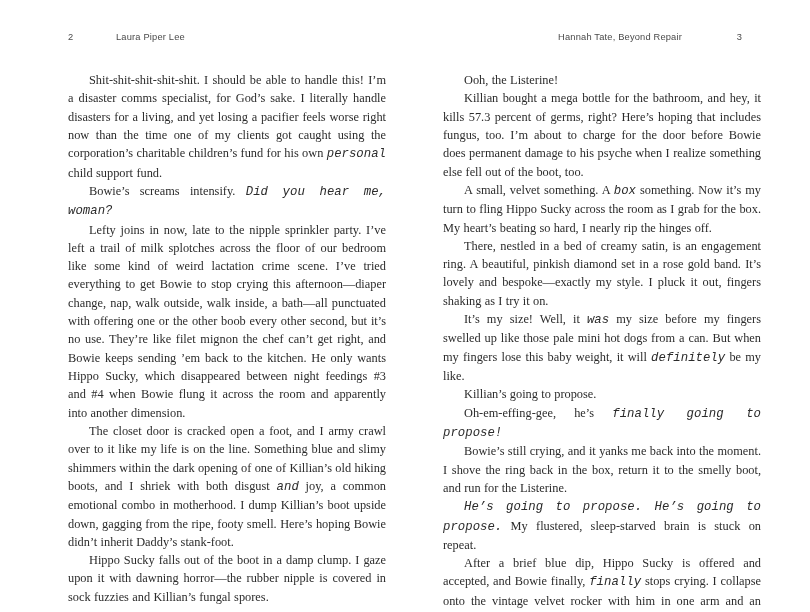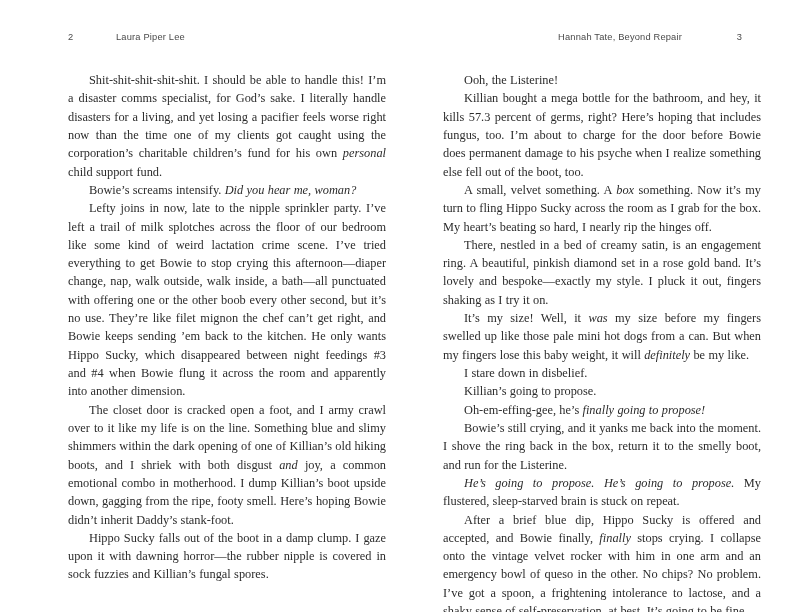--- a/index.html
+++ b/index.html
@@ -74,20 +74,21 @@
     margin: 0;
     font-size: 12.35px;
     line-height: 18.32px;
     text-align: justify;
     text-indent: 21px;
     hyphens: manual;
     word-spacing: 0.02em;
   }
   em {
     font-style: italic;
+    font-family: Liberation Mono, monospace;
   }
 </style>
 </head>
 <body>
 
 <div class="page">
 
   <div class="running-head">
     <span class="rh-left-num">2</span>
     <span class="rh-verso-title">Laura Piper Lee</span>
@@ -103,21 +104,20 @@
         <p><span>Lefty joins in now, late to the nipple sprinkler party. I’ve left a trail of milk splotches across the floor of our bedroom like some kind of weird lactation crime scene. I’ve tried everything to get Bowie to stop crying this afternoon—diaper change, nap, walk outside, walk inside, a bath—all punctuated with offering one or the other boob every other second, but it’s no use. They’re like filet mignon the chef can’t get right, and Bowie keeps sending ’em back to the kitchen. He only wants Hippo Sucky, which disappeared between night feedings #3 and #4 when Bowie flung it across the room and apparently into another dimension.</span></p>
         <p><span>The closet door is cracked open a foot, and I army crawl over to it like my life is on the line. Something blue and slimy shimmers within the dark opening of one of Killian’s old hiking boots, and I shriek with both disgust </span><em>and</em><span> joy, a common emotional combo in motherhood. I dump Killian’s boot upside down, gagging from the ripe, footy smell. Here’s hoping Bowie didn’t inherit Daddy’s stank-foot.</span></p>
         <p><span>Hippo Sucky falls out of the boot in a damp clump. I gaze upon it with dawning horror—the rubber nipple is covered in sock fuzzies and Killian’s fungal spores.</span></p>
       </div>
     <div class="col" id="right-column">
         <p><span>Ooh, the Listerine!</span></p>
         <p><span>Killian bought a mega bottle for the bathroom, and hey, it kills 57.3 percent of germs, right? Here’s hoping that includes fungus, too. I’m about to charge for the door before Bowie does permanent damage to his psyche when I realize something else fell out of the boot, too.</span></p>
         <p><span>A small, velvet something. A </span><em>box</em><span> something. Now it’s my turn to fling Hippo Sucky across the room as I grab for the box. My heart’s beating so hard, I nearly rip the hinges off.</span></p>
         <p><span>There, nestled in a bed of creamy satin, is an engagement ring. A beautiful, pinkish diamond set in a rose gold band. It’s lovely and bespoke—exactly my style. I pluck it out, fingers shaking as I try it on.</span></p>
         <p><span>It’s my size! Well, it </span><em>was</em><span> my size before my fingers swelled up like those pale mini hot dogs from a can. But when my fingers lose this baby weight, it will </span><em>definitely</em><span> be my like.</span></p>
-        <p><span>I stare down in disbelief.</span></p>
         <p><span>Killian’s going to propose.</span></p>
         <p><span>Oh-em-effing-gee, he’s </span><em>finally going to propose!</em></p>
         <p><span>Bowie’s still crying, and it yanks me back into the moment. I shove the ring back in the box, return it to the smelly boot, and run for the Listerine.</span></p>
         <p><em>He’s going to propose. He’s going to propose.</em><span> My flustered, sleep-starved brain is stuck on repeat.</span></p>
         <p><span>After a brief blue dip, Hippo Sucky is offered and accepted, and Bowie finally, </span><em>finally</em><span> stops crying. I collapse onto the vintage velvet rocker with him in one arm and an emergency bowl of queso in the other. No chips? No problem. I’ve got a spoon, a frightening intolerance to lactose, and a shaky sense of self-preservation, at best. It’s going to be fine.</span></p>
       </div>
   </div>
 
 </div>
 

